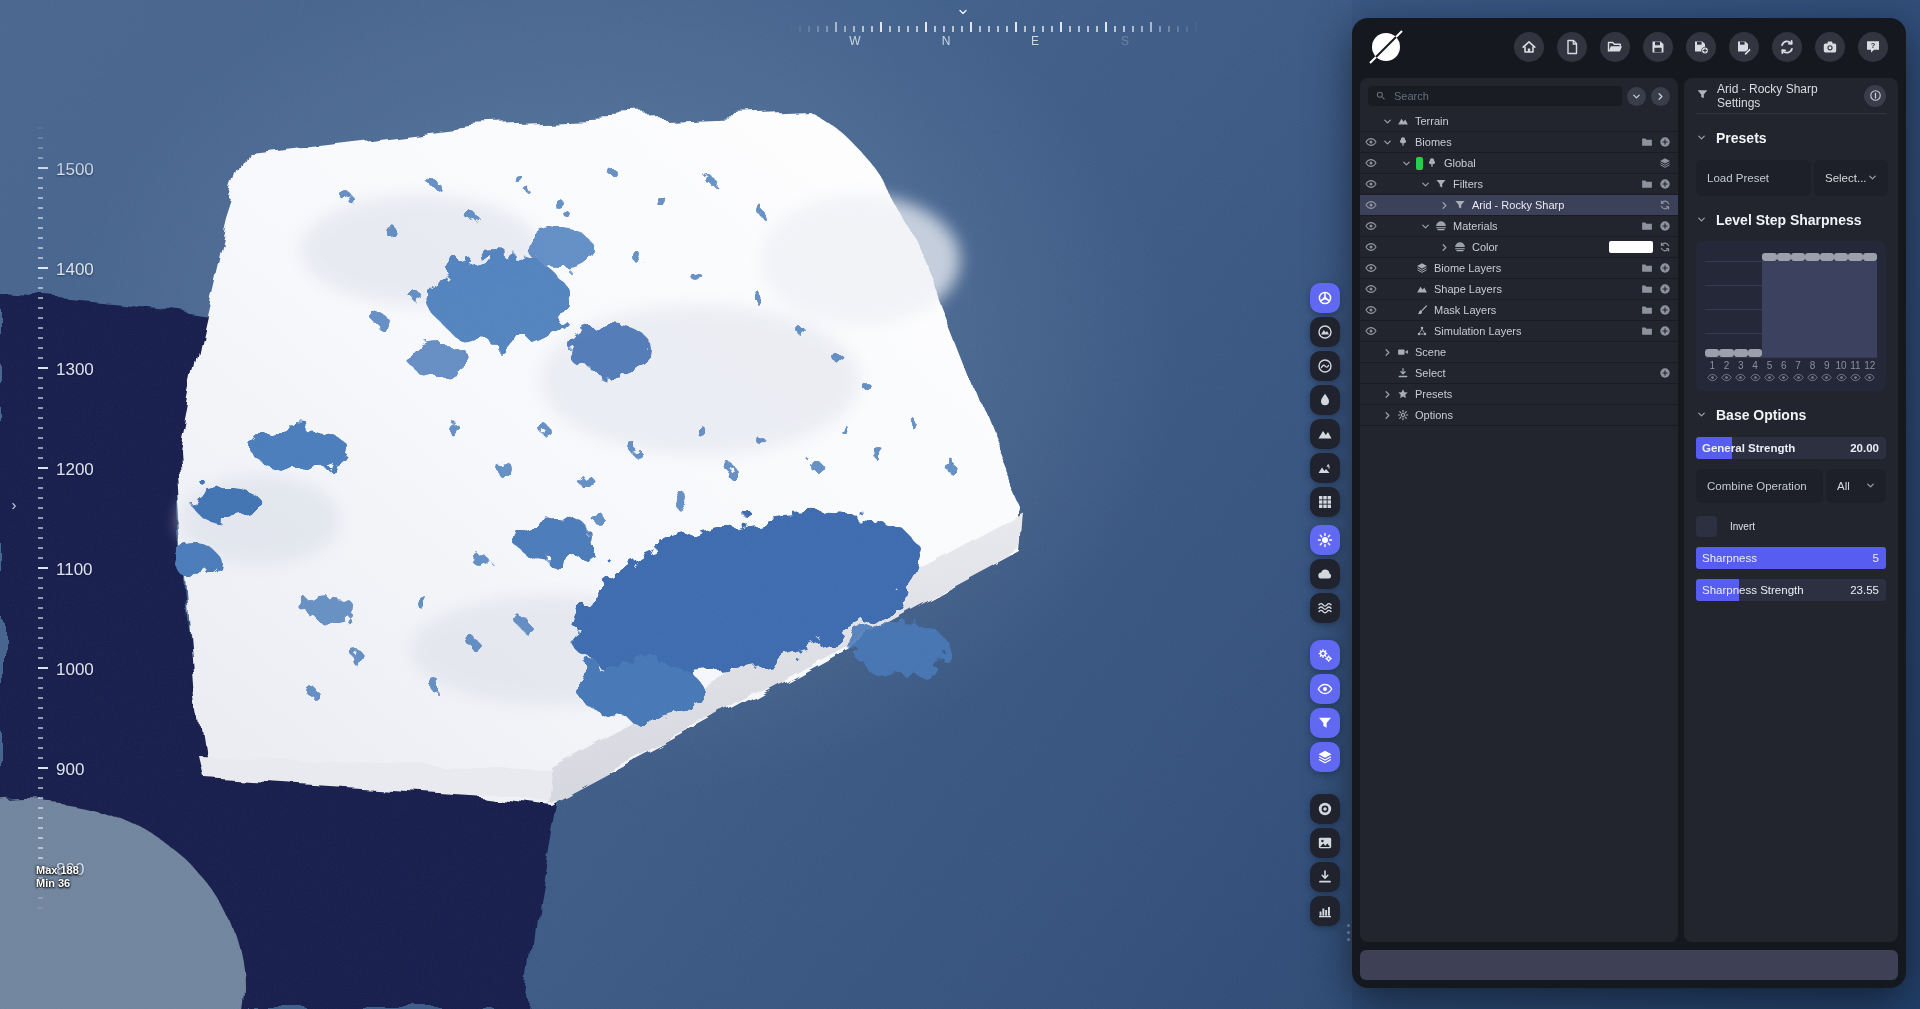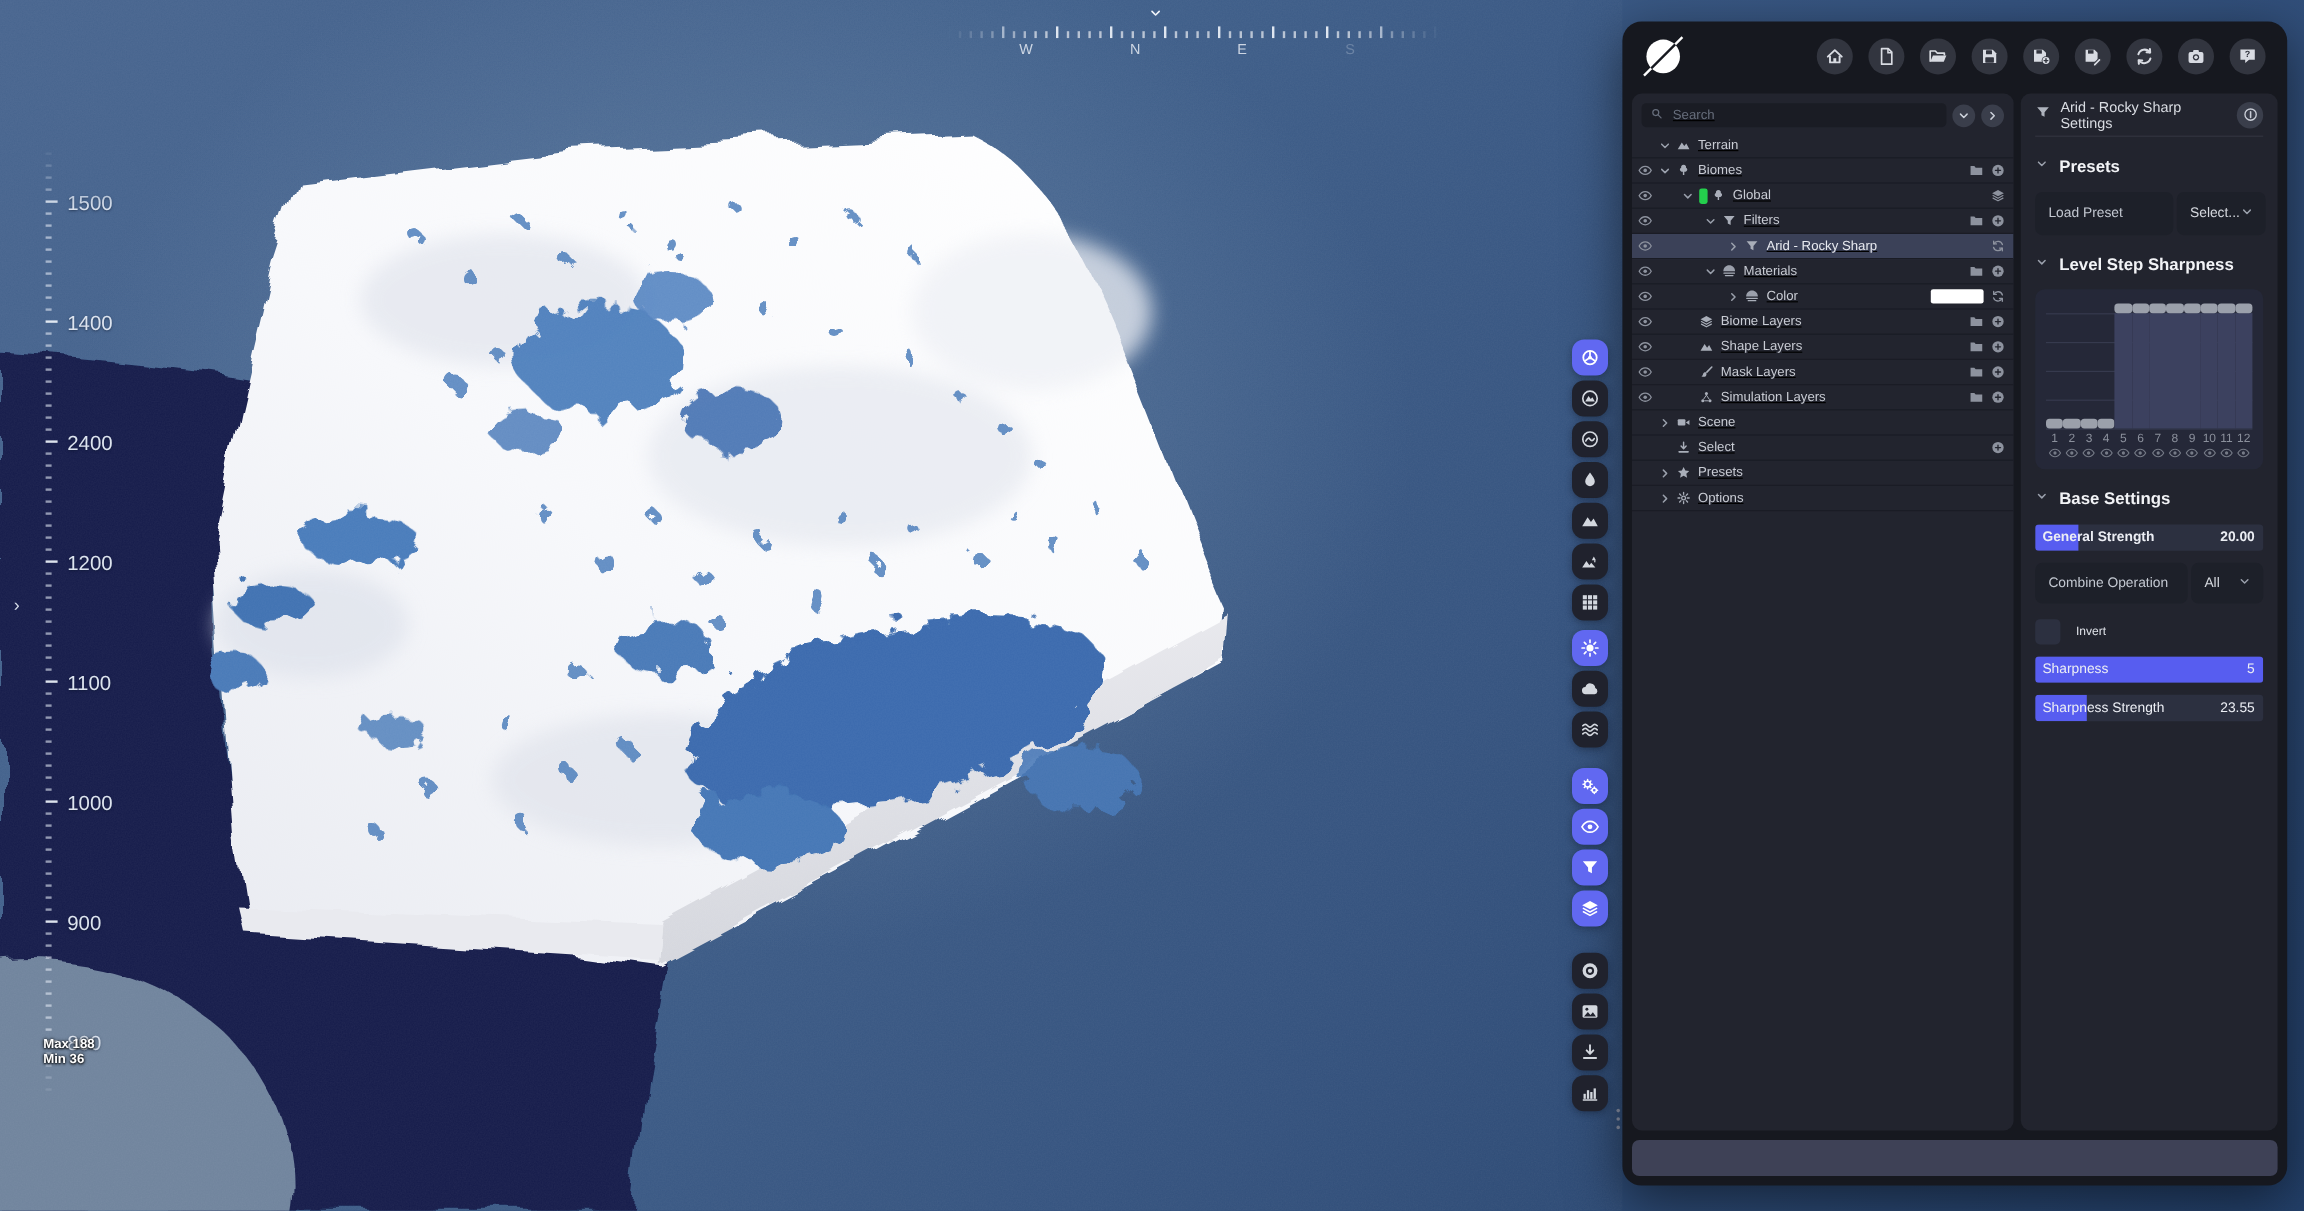--- a/index.html
+++ b/index.html
@@ -37,21 +37,21 @@
   .appwin{position:absolute;left:1352px;top:18px;width:554px;height:970px;
     background:#16181f;border-radius:16px;box-shadow:0 12px 44px rgba(0,0,0,.5);}
   .appwin-header{position:absolute;left:0;top:0;right:0;height:58px;display:flex;align-items:center;}
   .logo{width:40px;height:40px;margin-left:14px;}
   .top-buttons{margin-left:auto;margin-right:18px;display:flex;gap:13px;}
   .tb-btn{width:30px;height:30px;border-radius:50%;background:#32353f;display:flex;
     align-items:center;justify-content:center;color:#d8dbe2;cursor:pointer;}
   .tb-btn svg{width:16px;height:16px;}
   .cols{position:absolute;left:8px;right:8px;top:60px;bottom:46px;display:flex;gap:6px;}
   .panel{background:#22242e;border-radius:8px;overflow:hidden;}
-  .tree-panel{width:318px;flex:none;display:flex;flex-direction:column;text-decoration:underline;}
+  .tree-panel{width:318px;flex:none;display:flex;flex-direction:column;}
   .settings-panel{flex:1;padding:0 12px;}
   .statusbar{position:absolute;left:8px;right:8px;bottom:8px;height:30px;border-radius:6px;
     background:#3e4156;}
   
   .search-row{display:flex;align-items:center;gap:5px;margin:8px 8px 5px 8px;}
   .search-box{flex:1;height:20px;background:#1a1c24;border-radius:4px;display:flex;
     align-items:center;padding:0 7px;color:#676e7c;}
   .search-box svg{width:11px;height:11px;flex:none;}
   .search-box input{background:none;border:0;outline:0;color:#aab0bc;font-size:11px;
     margin-left:6px;width:100%;font-family:inherit;}
@@ -375,21 +375,21 @@
       <span class="tick" style="top: 717px; width: 5px;"></span>
       <span class="tick" style="top: 727px; width: 5px;"></span>
       <span class="tick" style="top: 737px; width: 5px;"></span>
       <span class="tick major" style="top: 747px; width: 10px;"></span>
       <span class="tick" style="top: 757px; width: 5px;"></span>
       <span class="tick" style="top: 767px; width: 5px;"></span>
       <span class="tick" style="top: 777px; width: 5px;"></span>
       <span class="tick" style="top: 787px; width: 5px;"></span>
       <span class="rlabel" style="top: 40px;">1500</span>
       <span class="rlabel" style="top: 140px;">1400</span>
-      <span class="rlabel" style="top: 240px;">2400</span>
+      <span class="rlabel" style="top: 240px;">1300</span>
       <span class="rlabel" style="top: 340px;">1200</span>
       <span class="rlabel" style="top: 440px;">1100</span>
       <span class="rlabel" style="top: 540px;">1000</span>
       <span class="rlabel" style="top: 640px;">900</span>
       <span class="rlabel" style="top: 740px;">800</span>
     </div>
   <div class="minmax">
     <div>Max 188</div>
     <div>Min 36</div>
   </div>
@@ -1244,21 +1244,21 @@
                 </svg>
               </div>
             </div>
           </div>
       </div>
 
       <div class="sec-head">
         <span id="sec-chev-2"><svg viewBox="0 0 16 16" width="11" height="11">
               <path d="M4 6l4 4 4-4" fill="none" stroke="currentColor" stroke-width="1.8" stroke-linecap="round" stroke-linejoin="round"></path>
             </svg></span>
-        <span class="st">Base Settings</span>
+        <span class="st">Base Options</span>
       </div>
       <div class="slider-row" style="margin-top:13px;font-weight:bold;">
         <div class="slider-fill" style="width: 19%;"></div>
         <span class="slider-label">General Strength</span>
         <span class="slider-value">20.00</span>
       </div>
       <div class="duo-row" style="margin-top:10px;height:34px;">
         <div class="duo-label" style="width:116px;">Combine Operation</div>
         <div class="duo-select">
           <span class="val">All</span>

